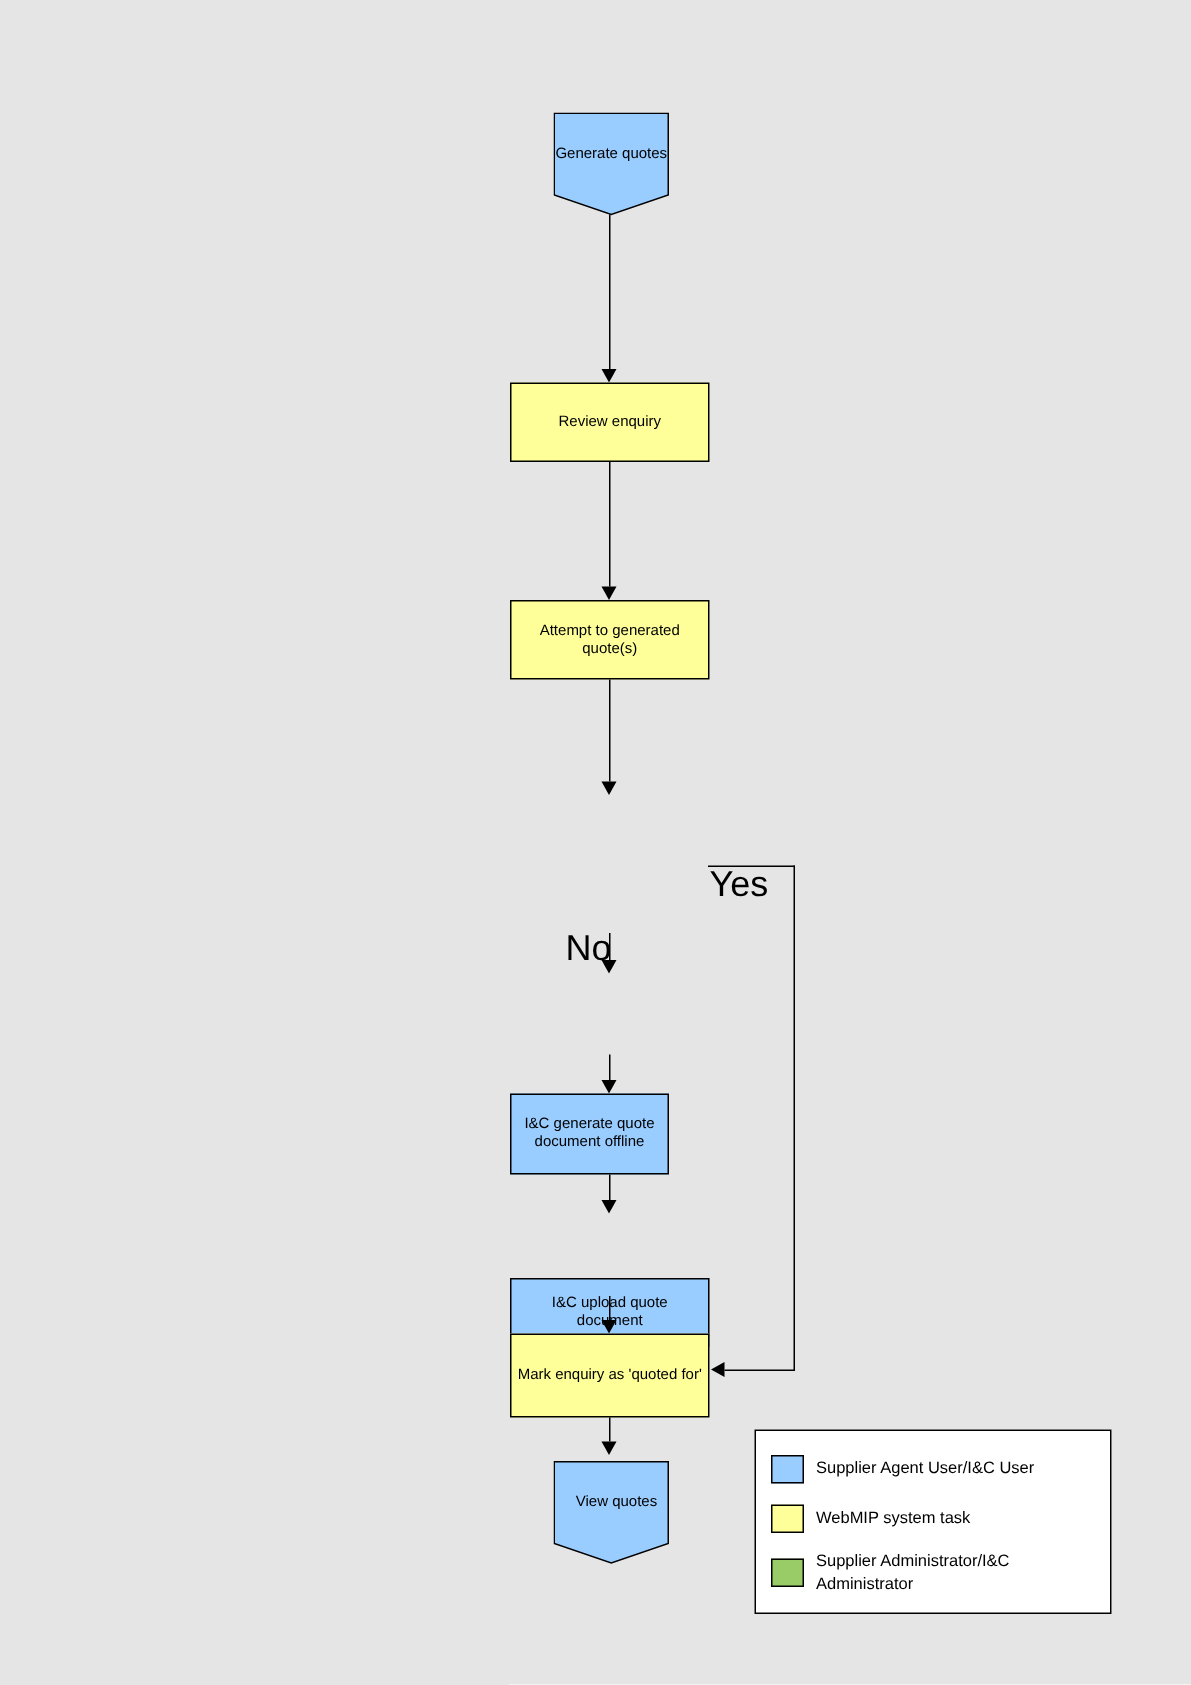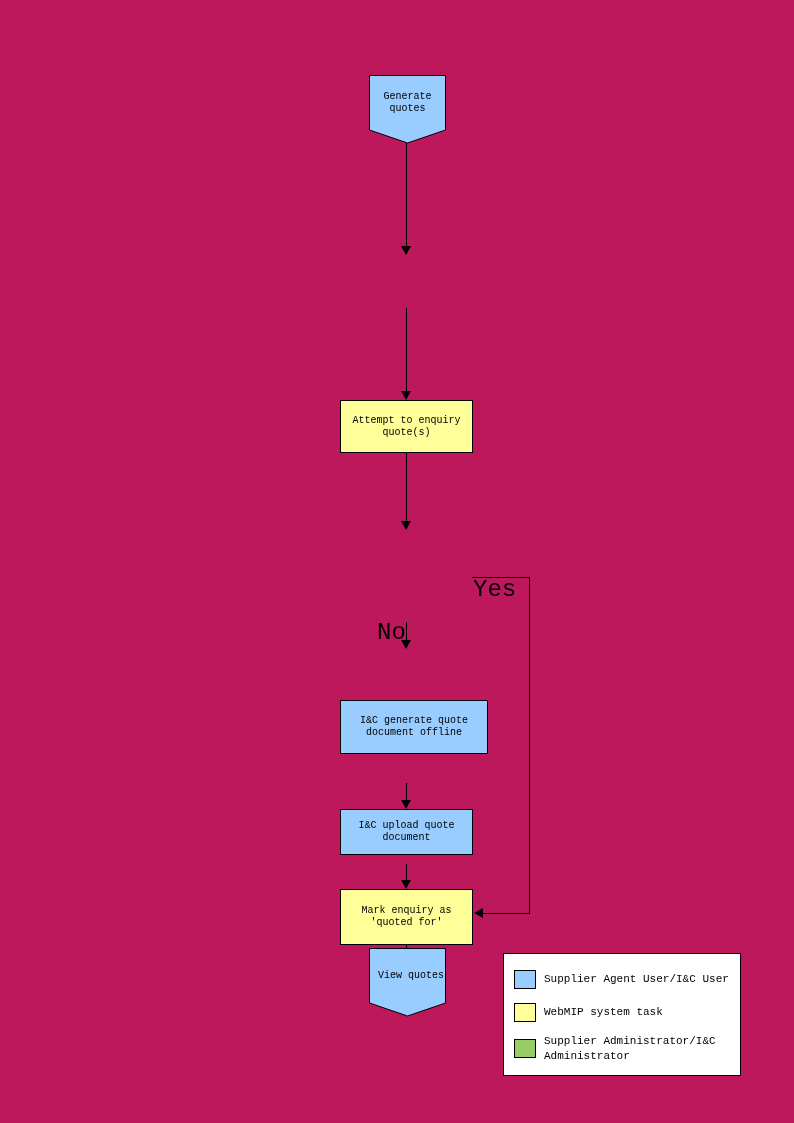--- a/index.html
+++ b/index.html
@@ -1,18 +1,18 @@
 <!DOCTYPE html>
 <html><head>
 <meta charset="utf-8">
 <style>
   html,body{margin:0;padding:0;background:#fff;}
   .canvas{
-    position:relative;width:794px;height:1123px;background:#be185d;
-    font-family:Liberation Mono, monospace;color:#000;overflow:hidden;
+    position:relative;width:794px;height:1123px;background:#e5e5e5;
+    font-family:Liberation Sans, sans-serif;color:#000;overflow:hidden;
   }
   
   .rect{
     position:absolute;border:1px solid #000;box-sizing:border-box;
     display:flex;align-items:center;justify-content:center;
     text-align:center;font-size:10px;line-height:12px;padding:2px 6px;
   }
   .rect.tight{padding:19px 1px;}
   .fill-blue{background:#99CCFF;}
   .fill-yellow{background:#FFFF99;}
@@ -52,68 +52,71 @@
   <div class="shape pent" style="left:369px;top:75px;width:77px;height:69px">
     <svg width="77" height="69" viewBox="0 0 77 69">
       <polygon points="0.5,0.5 76.5,0.5 76.5,55 38.5,68 0.5,55" fill="#99CCFF" stroke="#000" stroke-width="1"></polygon>
     </svg>
     <div class="shape-label">Generate quotes</div>
   </div>
 
   <div class="vline" style="left:406px;top:143px;height:103px"></div>
   <div class="arr-down" style="left:401px;top:246px"></div>
 
+  <div class="rect fill-yellow" style="left:340px;top:255px;width:133px;height:53px">
+    <span>Review enquiry</span>
+  </div>
 
   <div class="vline" style="left:406px;top:308px;height:83px"></div>
   <div class="arr-down" style="left:401px;top:391px"></div>
 
   <div class="rect fill-yellow" style="left:340px;top:400px;width:133px;height:53px">
-    <span>Attempt to enquiry quote(s)</span>
+    <span>Attempt to generated quote(s)</span>
   </div>
 
   <div class="vline" style="left:406px;top:453px;height:68px"></div>
   <div class="arr-down" style="left:401px;top:521px"></div>
 
 
   <div class="branch-label" style="left:473px;top:578px">Yes</div>
   <div class="hline" style="left:472px;top:577px;width:58px"></div>
   <div class="vline" style="left:529px;top:577px;height:337px"></div>
   <div class="hline" style="left:483px;top:913px;width:47px"></div>
   <div class="arr-left" style="left:474px;top:908px"></div>
 
   <div class="branch-label" style="left:377px;top:621px">No</div>
   <div class="vline" style="left:406px;top:622px;height:18px"></div>
   <div class="arr-down" style="left:401px;top:640px"></div>
 
 
   <div class="vline" style="left:406px;top:703px;height:17px"></div>
   <div class="arr-down" style="left:401px;top:720px"></div>
 
-  <div class="rect fill-blue" style="left:340px;top:700px;width:148px;height:54px">
+  <div class="rect fill-blue" style="left:340px;top:729px;width:106px;height:54px">
     <span>I&amp;C generate quote document offline</span>
   </div>
 
   <div class="vline" style="left:406px;top:783px;height:17px"></div>
   <div class="arr-down" style="left:401px;top:800px"></div>
 
-  <div class="rect fill-blue" style="left:340px;top:809px;width:133px;height:46px">
+  <div class="rect fill-blue" style="left:340px;top:852px;width:133px;height:46px">
     <span>I&amp;C upload quote document</span>
   </div>
 
   <div class="vline" style="left:406px;top:864px;height:16px"></div>
   <div class="arr-down" style="left:401px;top:880px"></div>
 
   <div class="rect fill-yellow tight" style="left:340px;top:889px;width:133px;height:56px">
     <span>Mark enquiry as 'quoted for'</span>
   </div>
 
   <div class="vline" style="left:406px;top:945px;height:16px"></div>
   <div class="arr-down" style="left:401px;top:961px"></div>
 
-  <div class="shape pent" style="left:369px;top:948px;width:84px;height:69px">
+  <div class="shape pent" style="left:369px;top:974px;width:84px;height:69px">
     <svg width="77" height="69" viewBox="0 0 77 69">
       <polygon points="0.5,0.5 76.5,0.5 76.5,55 38.5,68 0.5,55" fill="#99CCFF" stroke="#000" stroke-width="1"></polygon>
     </svg>
     <div class="shape-label">View quotes</div>
   </div>
 
   <div class="legend">
     <div class="swatch" style="left:10px;top:16px;background:#99CCFF"></div>
     <div class="legend-label" style="top:18px">Supplier Agent User/I&amp;C User</div>
 

